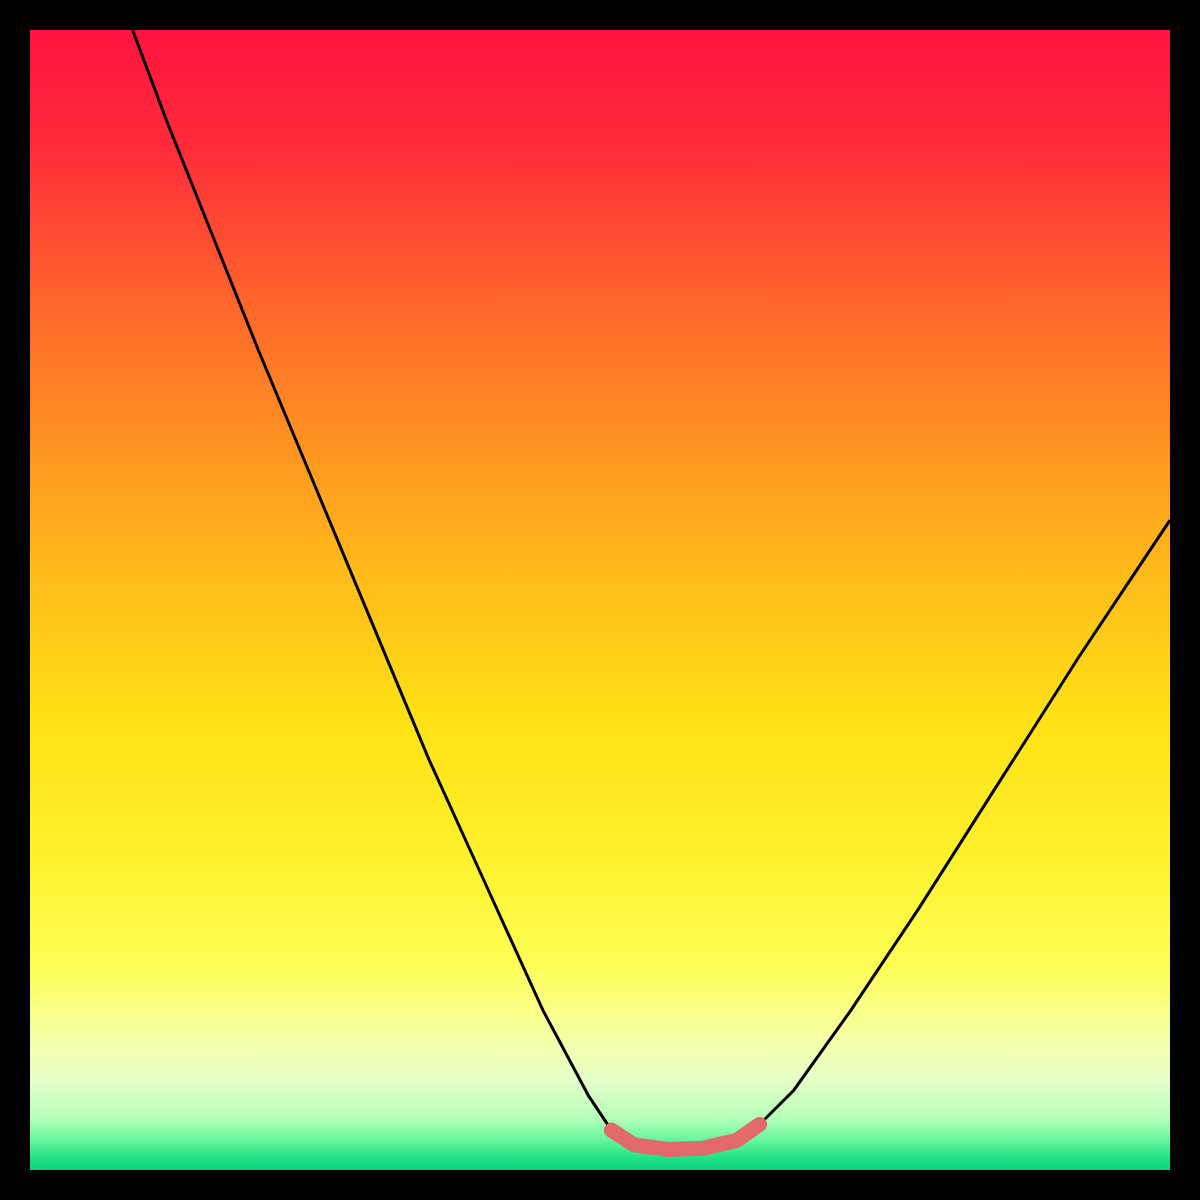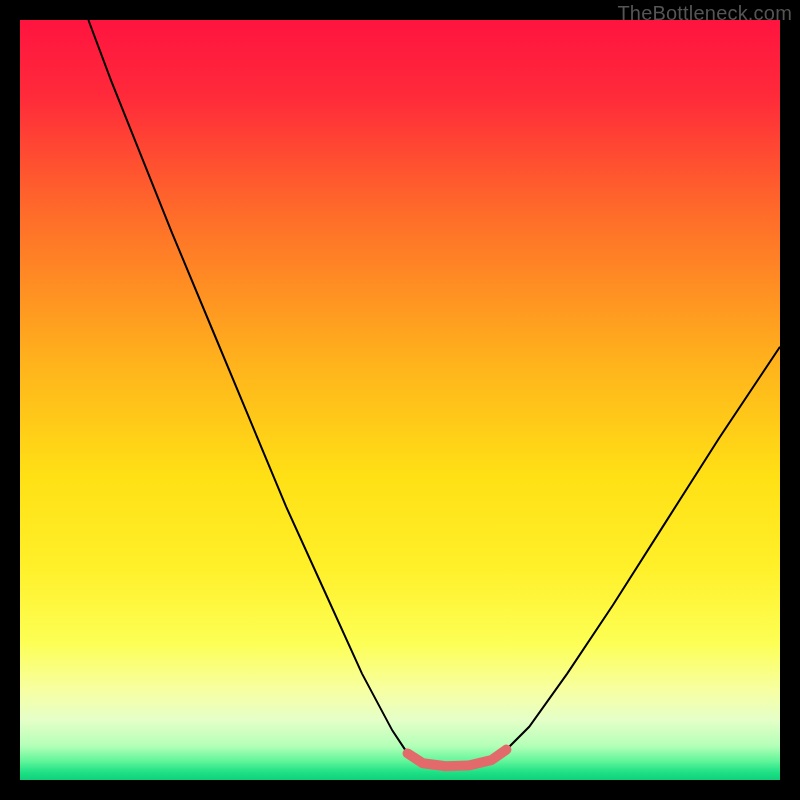--- a/index.html
+++ b/index.html
@@ -74,14 +74,13 @@
     </svg>
 
     <svg class="curve-svg" viewBox="0 0 100 100" preserveAspectRatio="none">
       <g id="series-group">
           <path d="M9.000 0.000 L12.000 8.000 L16.000 18.000 L20.000 28.000 L25.000 40.000 L30.000 52.000 L35.000 64.000 L40.000 75.000 L45.000 86.000 L49.000 93.500 L51.000 96.500 L53.000 97.800 L56.000 98.200 L59.000 98.100 L62.000 97.400 L64.000 96.000 L67.000 93.000 L72.000 86.000 L78.000 77.000 L85.000 66.000 L92.000 55.000 L100.000 43.000" fill="none" stroke="#000000" stroke-width="0.2632"></path>
           <path d="M51.000 96.500 L53.000 97.800 L56.000 98.200 L59.000 98.100 L62.000 97.400 L64.000 96.000" fill="none" stroke="#e26a6a" stroke-width="1.3158" stroke-linecap="round" stroke-linejoin="round"></path>
         </g>
     </svg>
   </div>
 
-  <div class="watermark">TheBottleneck.com</div>
 </div>
 
 </body></html>

